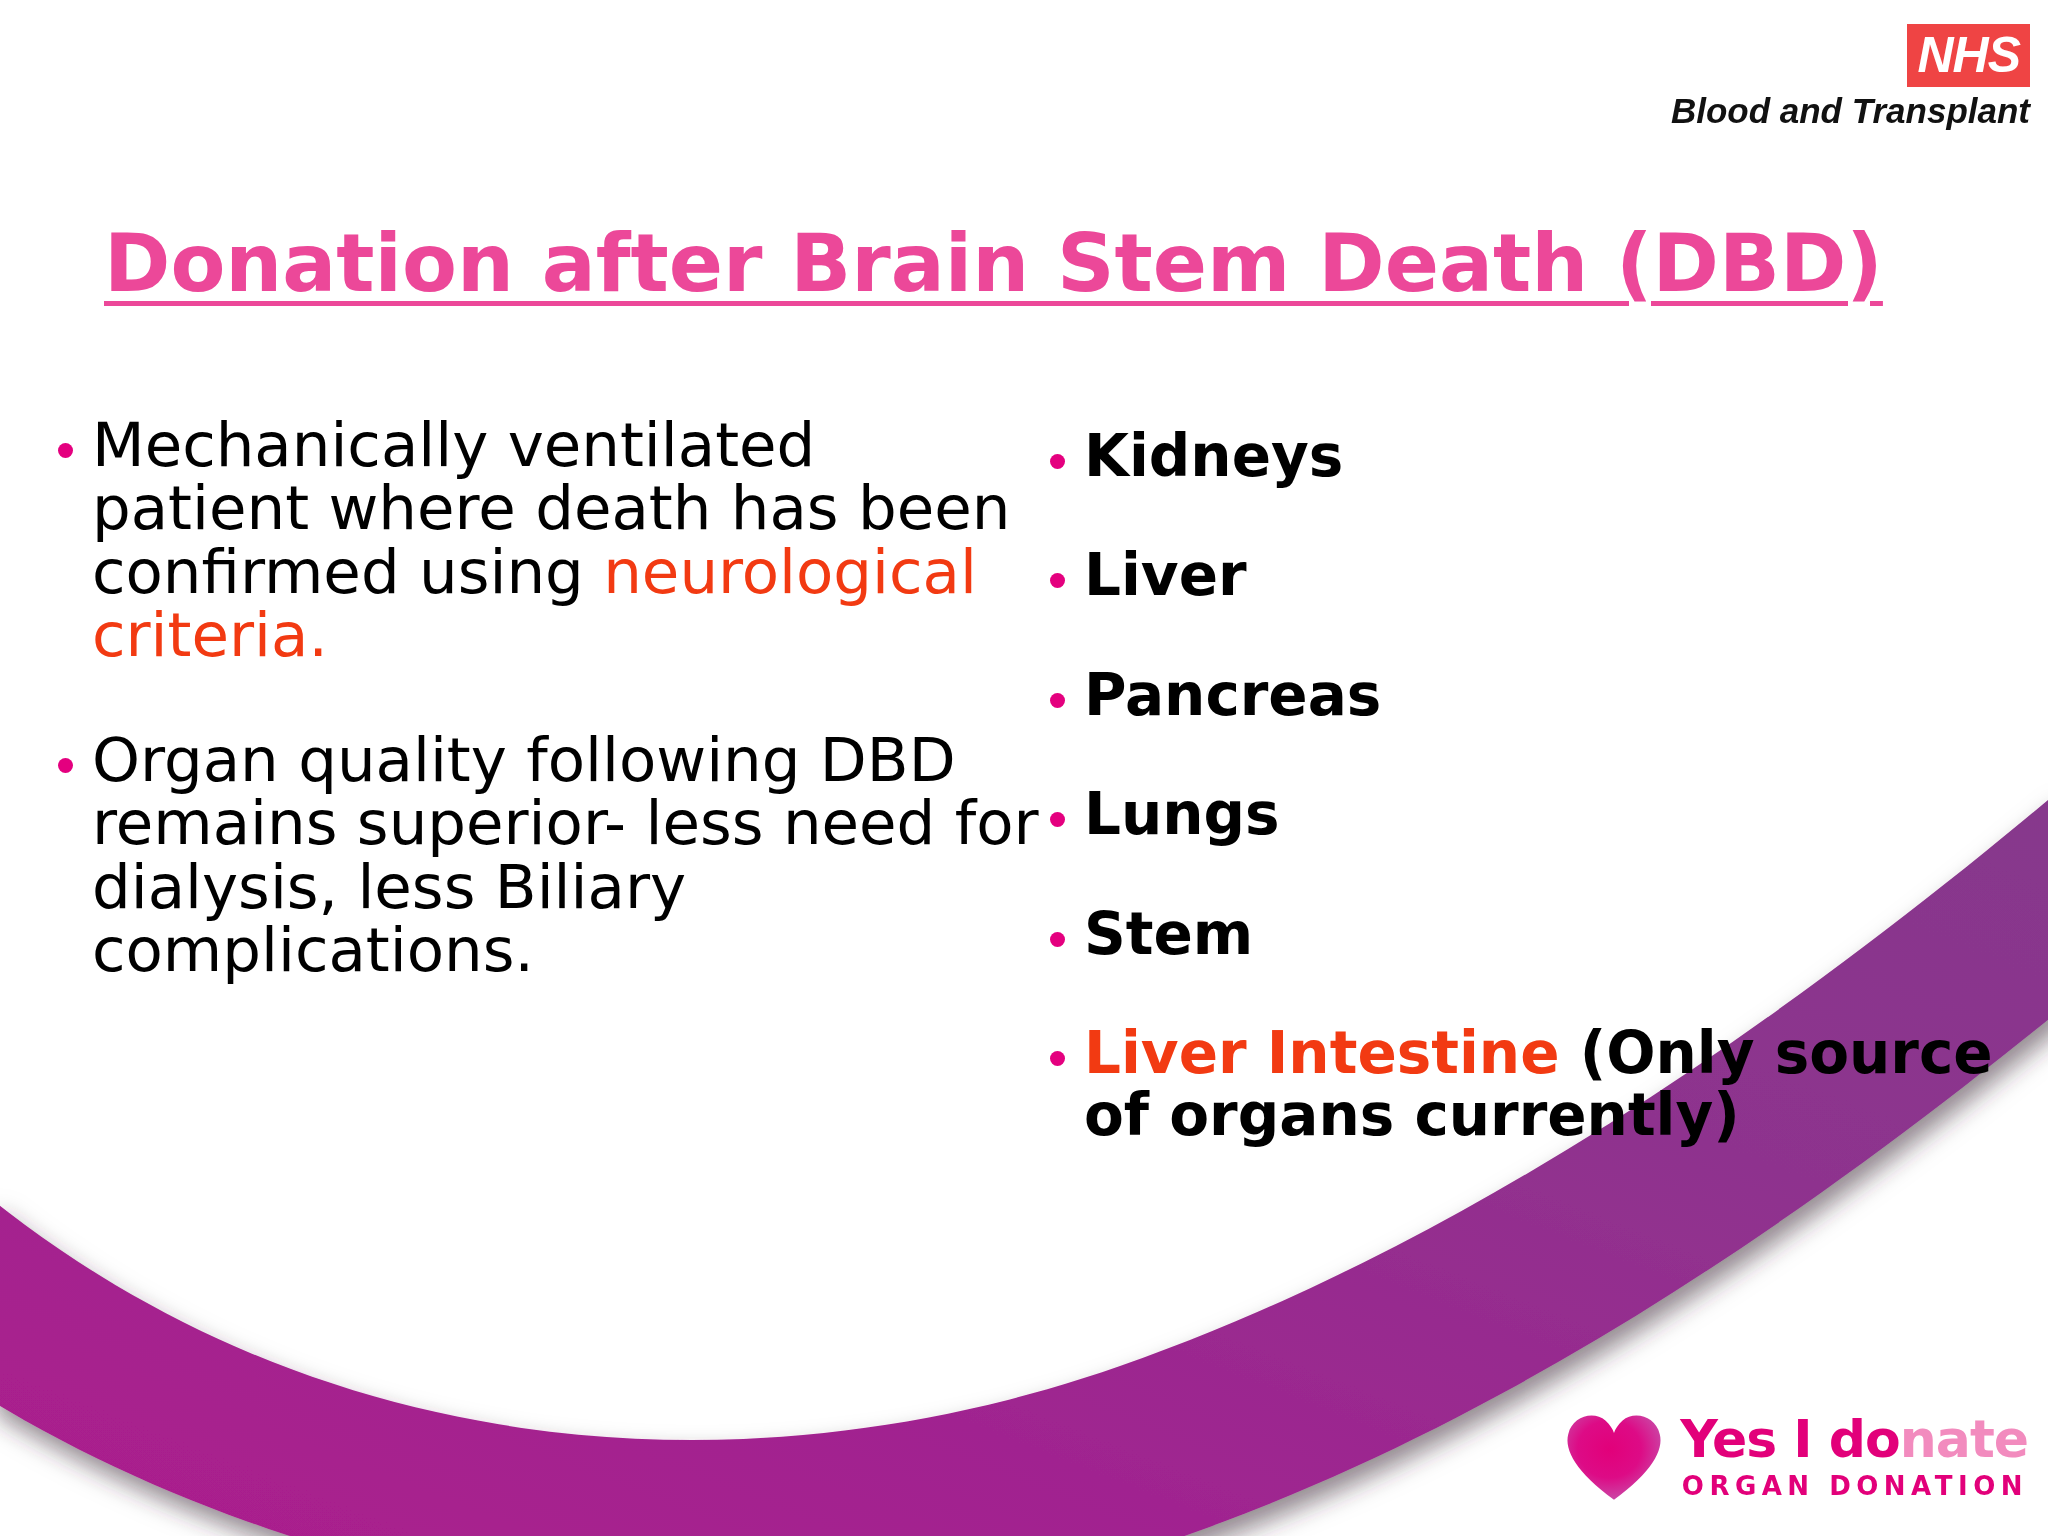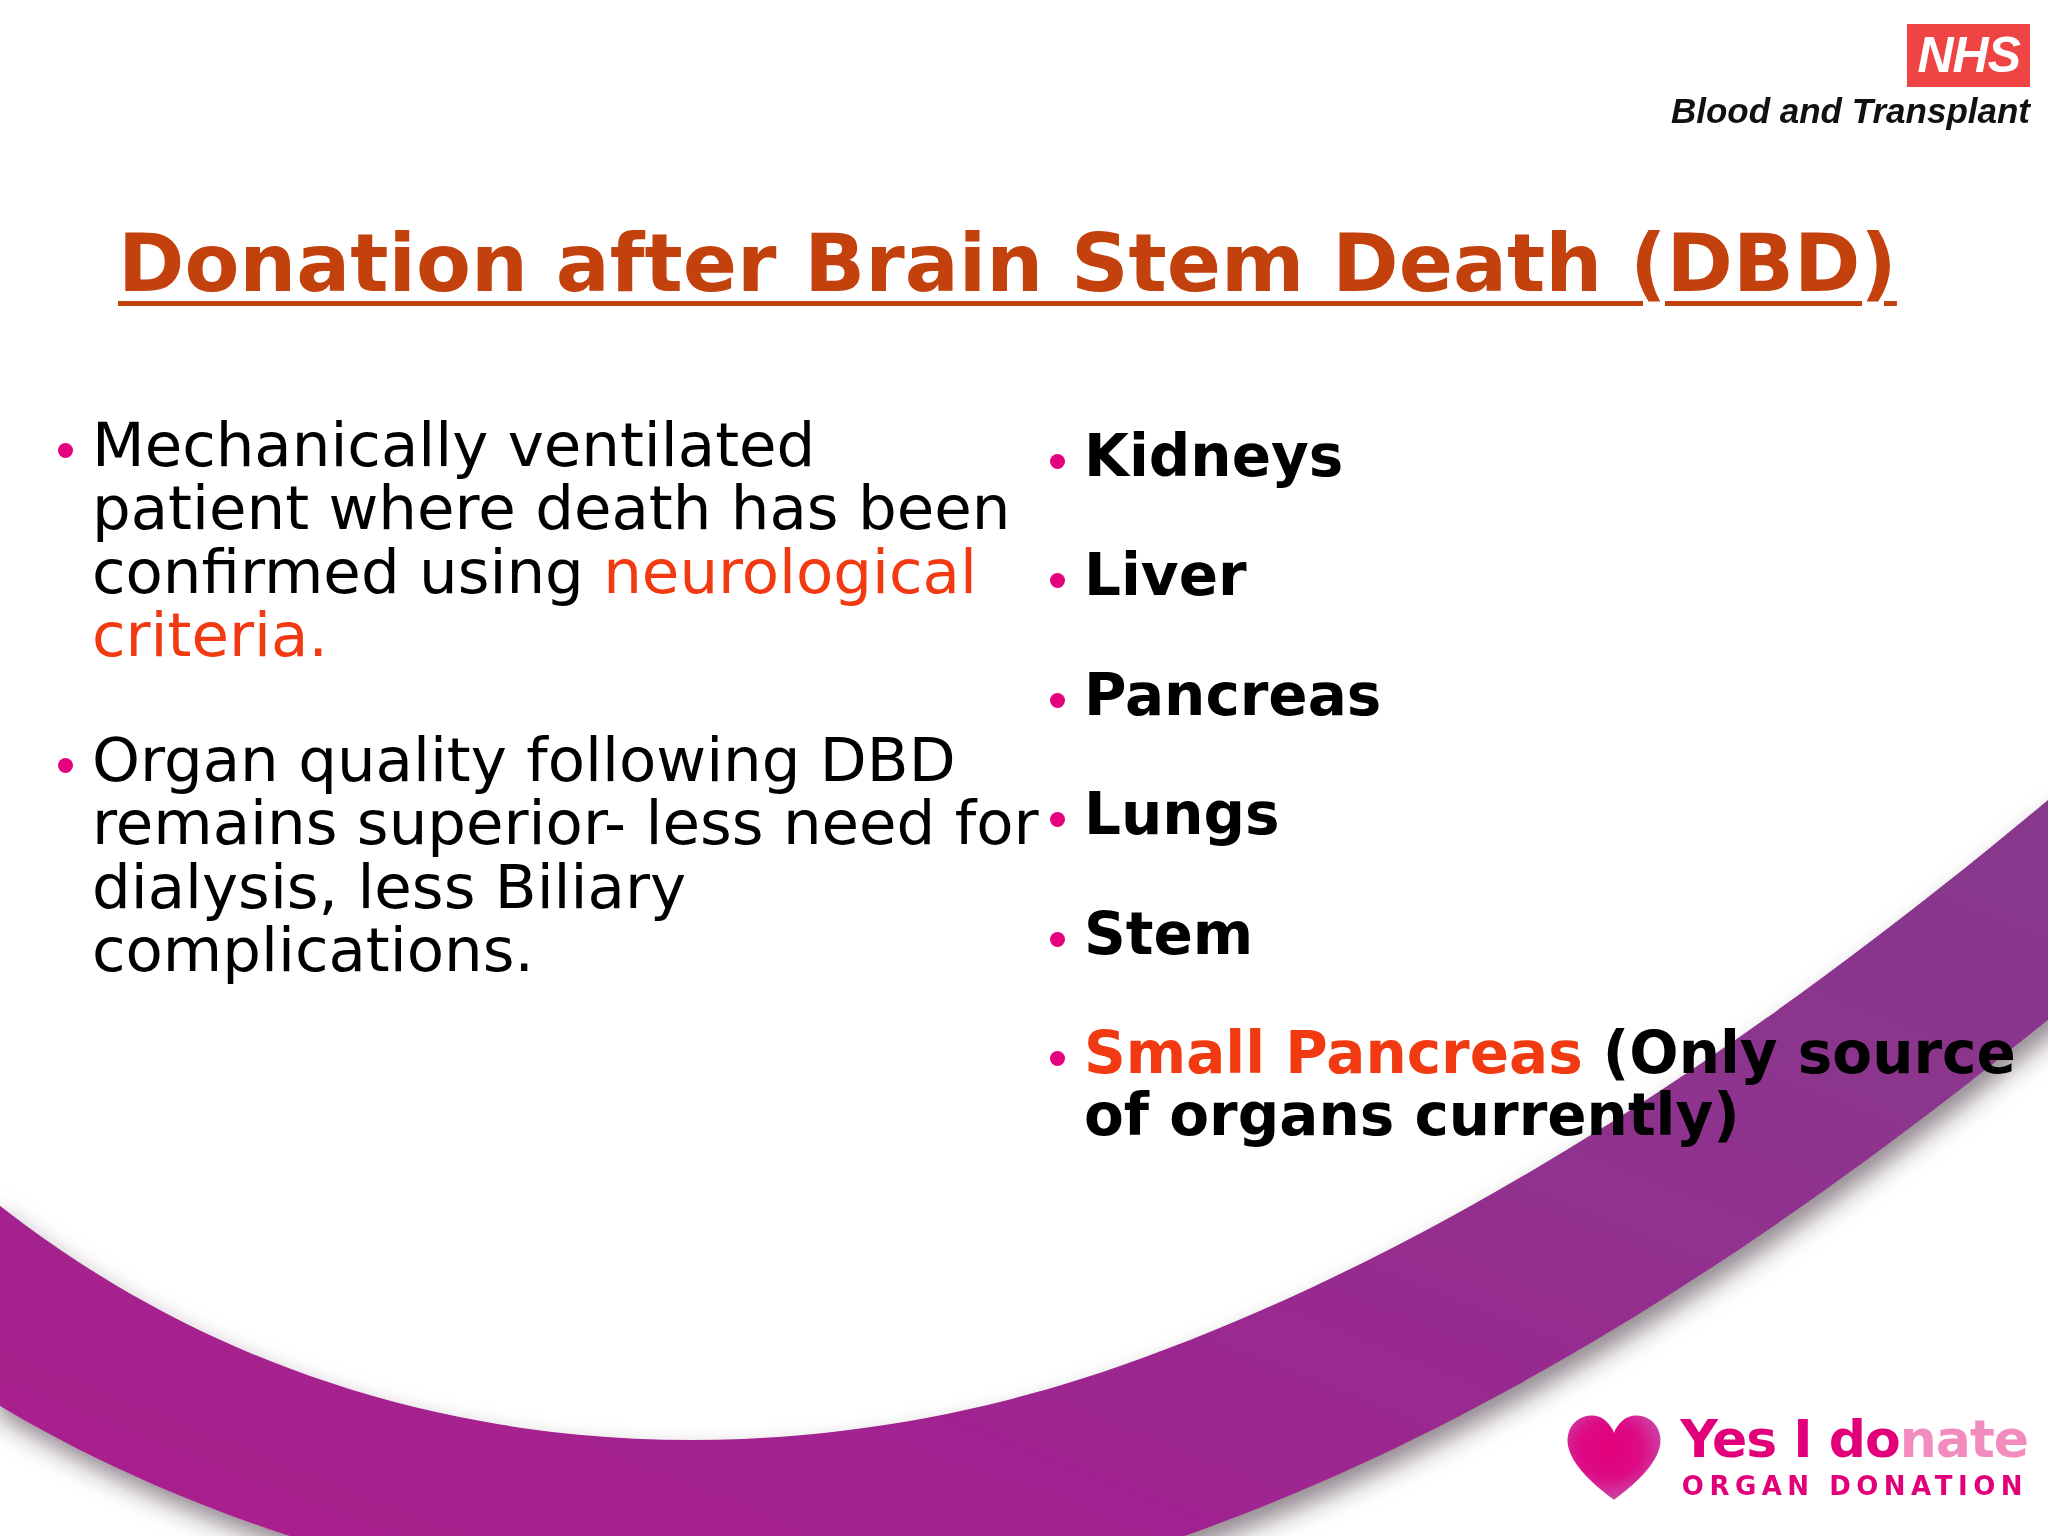--- a/index.html
+++ b/index.html
@@ -49,26 +49,26 @@
     font-style: italic;
     font-size: 35px;
     line-height: 1;
     letter-spacing: 0px;
     white-space: nowrap;
   }
 
   
   .title {
     position: absolute;
-    left: 118px;
+    left: 104px;
     top: 168px;
     font-family: "DejaVu Sans", sans-serif;
     font-size: 80px;
     line-height: 1.05;
-    color: #c2410c;
+    color: #ec4899;
     text-decoration: underline;
     text-decoration-thickness: 5px;
     text-underline-offset: 10px;
     white-space: nowrap;
     z-index: 6;
   }
 
   
   .swoosh {
     position: absolute;
@@ -215,21 +215,21 @@
       <p class="bullet-item"><span>Mechanically ventilated patient where death has been confirmed using </span><span class="hl-orange">neurological criteria.</span></p>
       <p class="bullet-item"><span>Organ quality following DBD remains superior- less need for dialysis, less Biliary complications.</span></p>
     </div>
 
   <div class="col-right">
       <p class="bullet-item"><span>Kidneys</span></p>
       <p class="bullet-item"><span>Liver</span></p>
       <p class="bullet-item"><span>Pancreas</span></p>
       <p class="bullet-item"><span>Lungs</span></p>
       <p class="bullet-item"><span>Stem</span></p>
-      <p class="bullet-item"><span class="hl-orange">Small Pancreas</span><span> (Only source of organs currently)</span></p>
+      <p class="bullet-item"><span class="hl-orange">Liver Intestine</span><span> (Only source of organs currently)</span></p>
     </div>
 
   <div class="yid-logo">
     <svg class="yid-heart" viewBox="0 0 100 92" aria-hidden="true">
       <defs>
         <radialGradient id="heartGrad" cx="45%" cy="40%" r="62%">
           <stop offset="0%" stop-color="#E2007A"></stop>
           <stop offset="55%" stop-color="#DD0B86"></stop>
           <stop offset="100%" stop-color="#C94BA8"></stop>
         </radialGradient>

